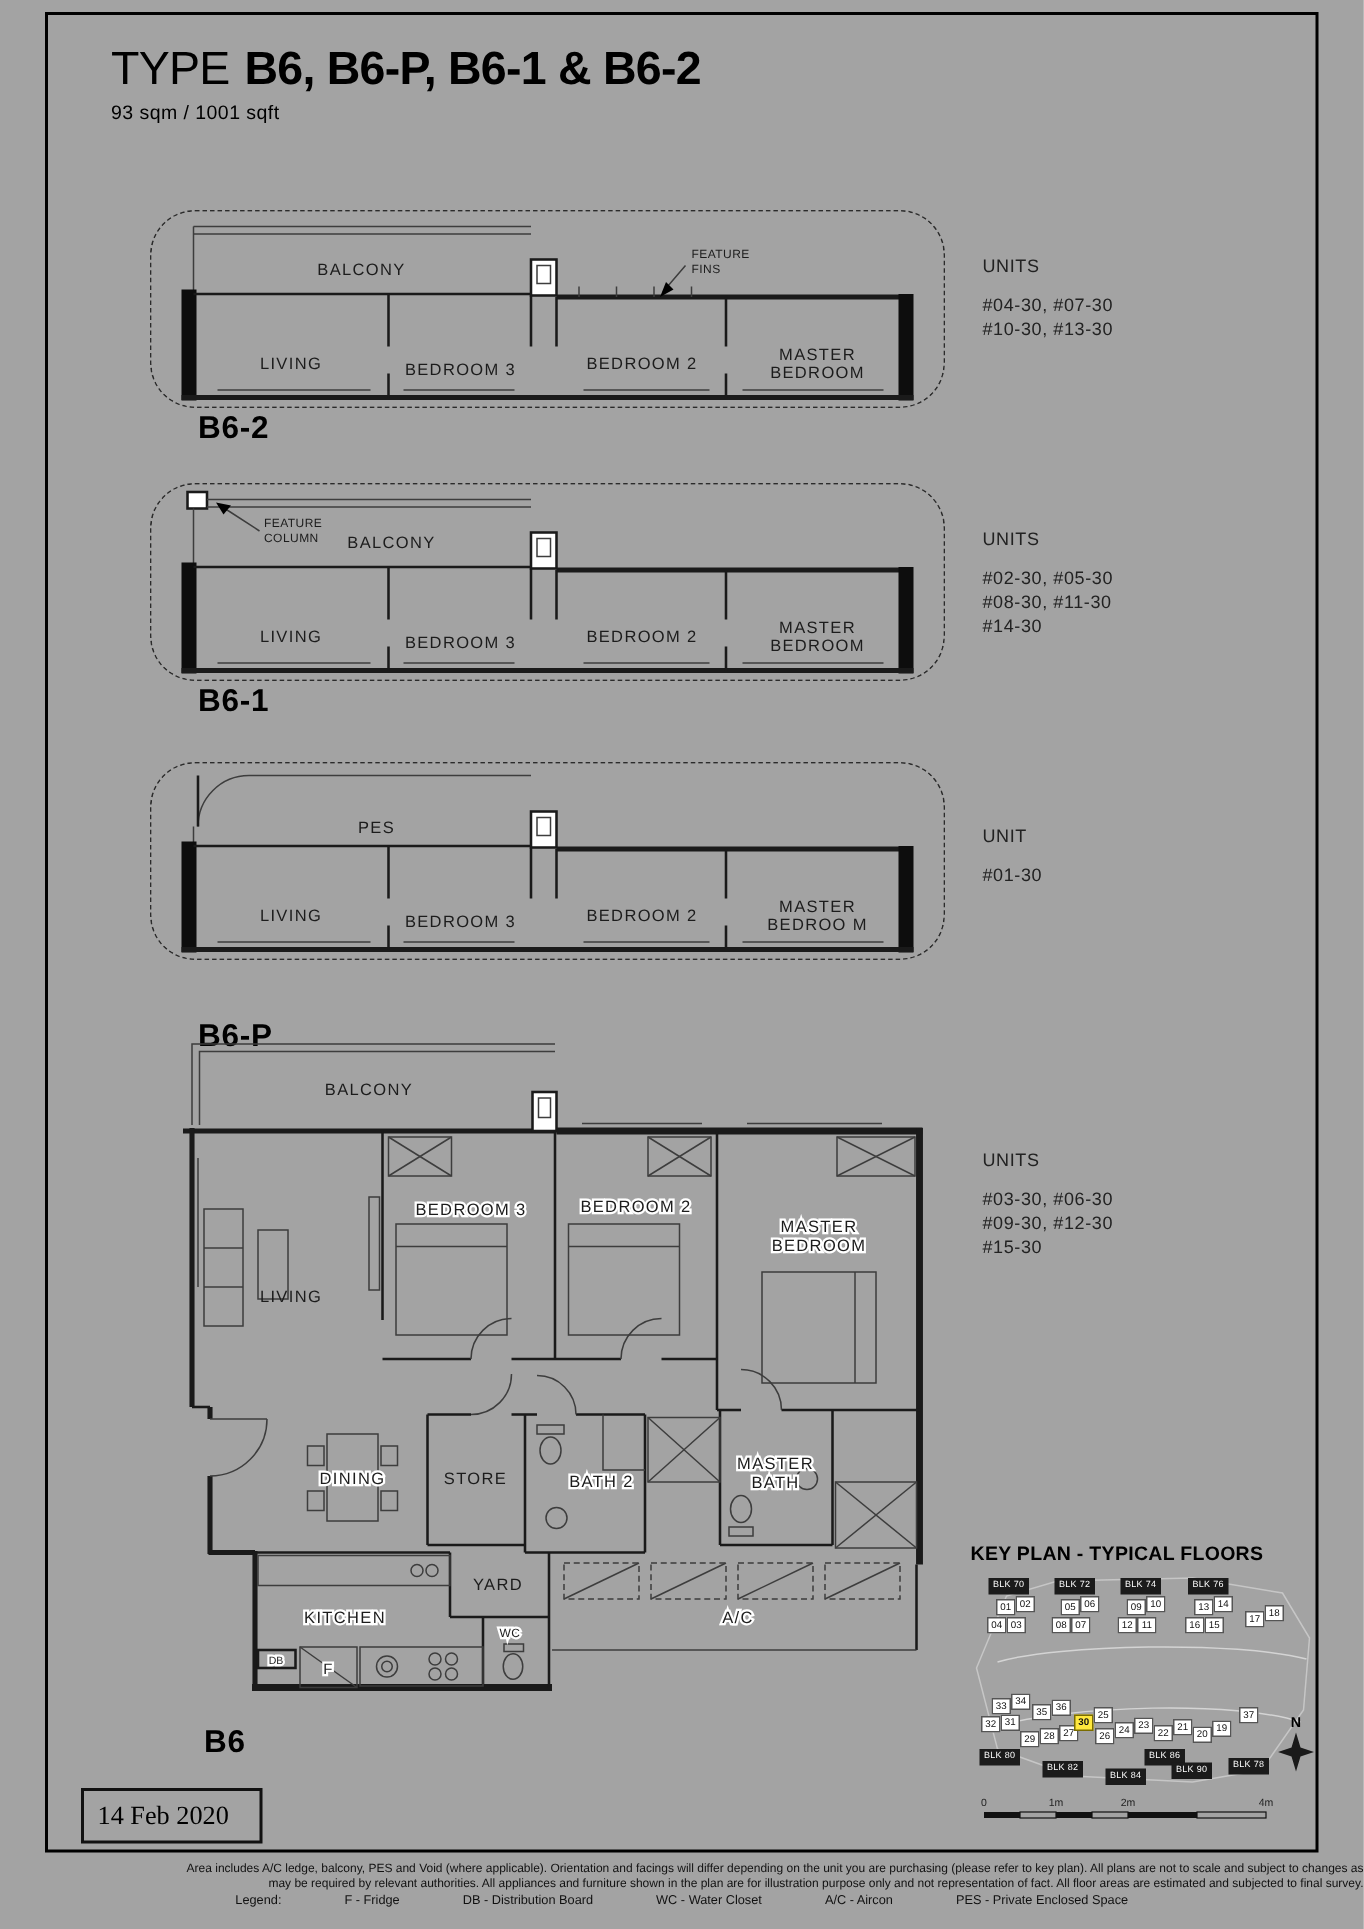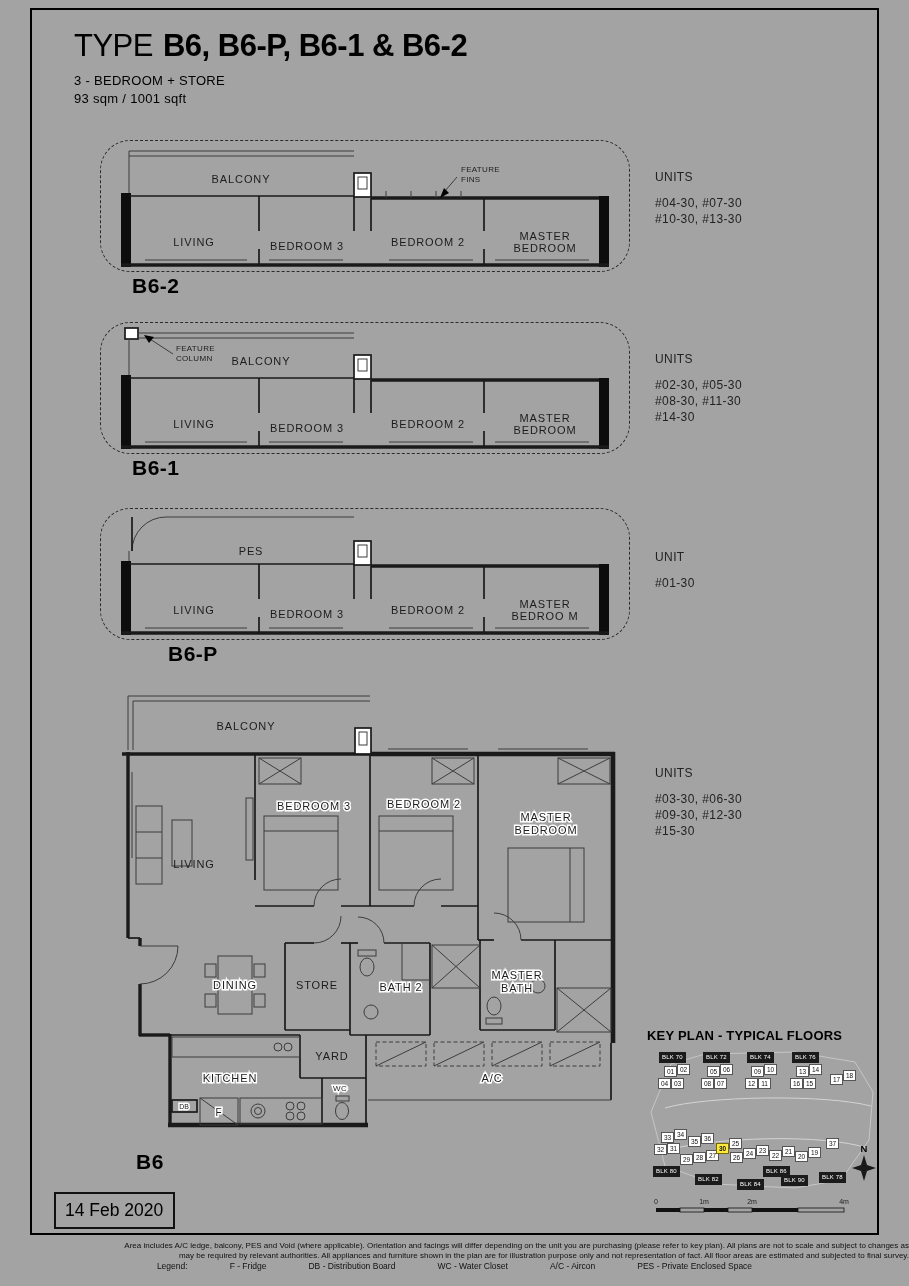--- a/index.html
+++ b/index.html
@@ -36,35 +36,34 @@
 .kp-title{position:absolute;left:647px;top:1028px;font-size:13px;font-weight:800;letter-spacing:0.2px;}
 .kp-map{position:absolute;left:645px;top:1048px;width:232px;height:145px;}
 .kp-map > svg{position:absolute;left:0;top:0;}
 .kp-unit{position:absolute;width:13px;height:11px;background:#fff;border:1px solid #555;font-size:6.5px;line-height:10px;text-align:center;color:#111;}
 .kp-unit.hl{background:#ffe83d;border-color:#7a6c00;font-weight:700;}
 .kp-blk{position:absolute;background:#1b1b1b;color:#fff;font-size:6px;line-height:7px;padding:2px 3px;letter-spacing:0.2px;white-space:nowrap;}
 .north{position:absolute;left:851px;top:1143px;width:26px;text-align:center;}
 .north .n-label{font-size:9.5px;font-weight:700;}
 .scalebar{position:absolute;left:652px;top:1196px;}
 .scalebar text{font-size:7px;fill:#222;font-family:"Liberation Sans",sans-serif;}
-.datebox{position:absolute;left:54px;top:1192px;width:121px;height:37px;border:2px solid #111;display:flex;align-items:center;padding-left:9px;font-size:17.5px;}
+.datebox{position:absolute;left:54px;top:1192px;width:121px;height:37px;border:2px solid #111;display:flex;align-items:center;padding-left:9px;font-size:17.5px;font-family:Liberation Serif, serif;}
 .disclaimer{position:absolute;left:0;width:909px;text-align:right;font-size:8px;color:#111;line-height:1.25;}
 .legend{position:absolute;left:0;top:1261px;width:909px;display:flex;justify-content:center;gap:42px;font-size:8.5px;color:#111;}
 </style>
 </head>
 <body>
 
 <div id="page">
   <div class="frame"></div>
 
   <div class="title-block">
     <div class="title-line">
       <span class="title-prefix">TYPE</span><span class="title-main">B6, B6-P, B6-1 &amp; B6-2</span>
     </div>
-    <div class="subtitle first">3 - BEDROOM + STORE</div>
     <div class="subtitle">93 sqm / 1001 sqft</div>
   </div>
 
   <div class="strip" style="left:100px;top:140px;">
     <svg class="plansvg" width="528" height="130" viewBox="0 0 528 130">
       <g>
         <line class="t1" x1="28" y1="10" x2="253" y2="10"></line>
         <line class="t1" x1="28" y1="15" x2="253" y2="15"></line>
         <line class="t1" x1="28" y1="10" x2="28" y2="54"></line>
         <rect class="blk" x="20" y="52" width="10" height="74"></rect>
@@ -189,21 +188,21 @@
       <g>
         <text x="150" y="46" text-anchor="middle">PES</text>
         <text x="93" y="105" text-anchor="middle">LIVING</text>
         <text x="206" y="109" text-anchor="middle">BEDROOM 3</text>
         <text x="327" y="105" text-anchor="middle">BEDROOM 2</text>
         <text x="444" y="99" text-anchor="middle">MASTER</text>
         <text x="444" y="111" text-anchor="middle">BEDROO M</text>
       </g>
     </svg>
   </div>
-  <div class="plan-label" style="left:132px;top:642px;margin-left:36px;">B6-P</div>
+  <div class="plan-label" style="left:132px;top:679px;">B6-P</div>
   <div class="units-block" style="left:655px;top:550px;">
     <div class="units-head">UNIT</div>
     <div class="units-line">#01-30</div>
   </div>
 
   <svg class="plansvg mainplan" width="512" height="460" viewBox="0 0 512 460">
     <g>
       <polyline class="t1" points="10,62 10,8 252,8"></polyline>
       <polyline class="t1" points="15,62 15,13 252,13"></polyline>
       <line class="w" x1="4" y1="66" x2="253" y2="66"></line>

